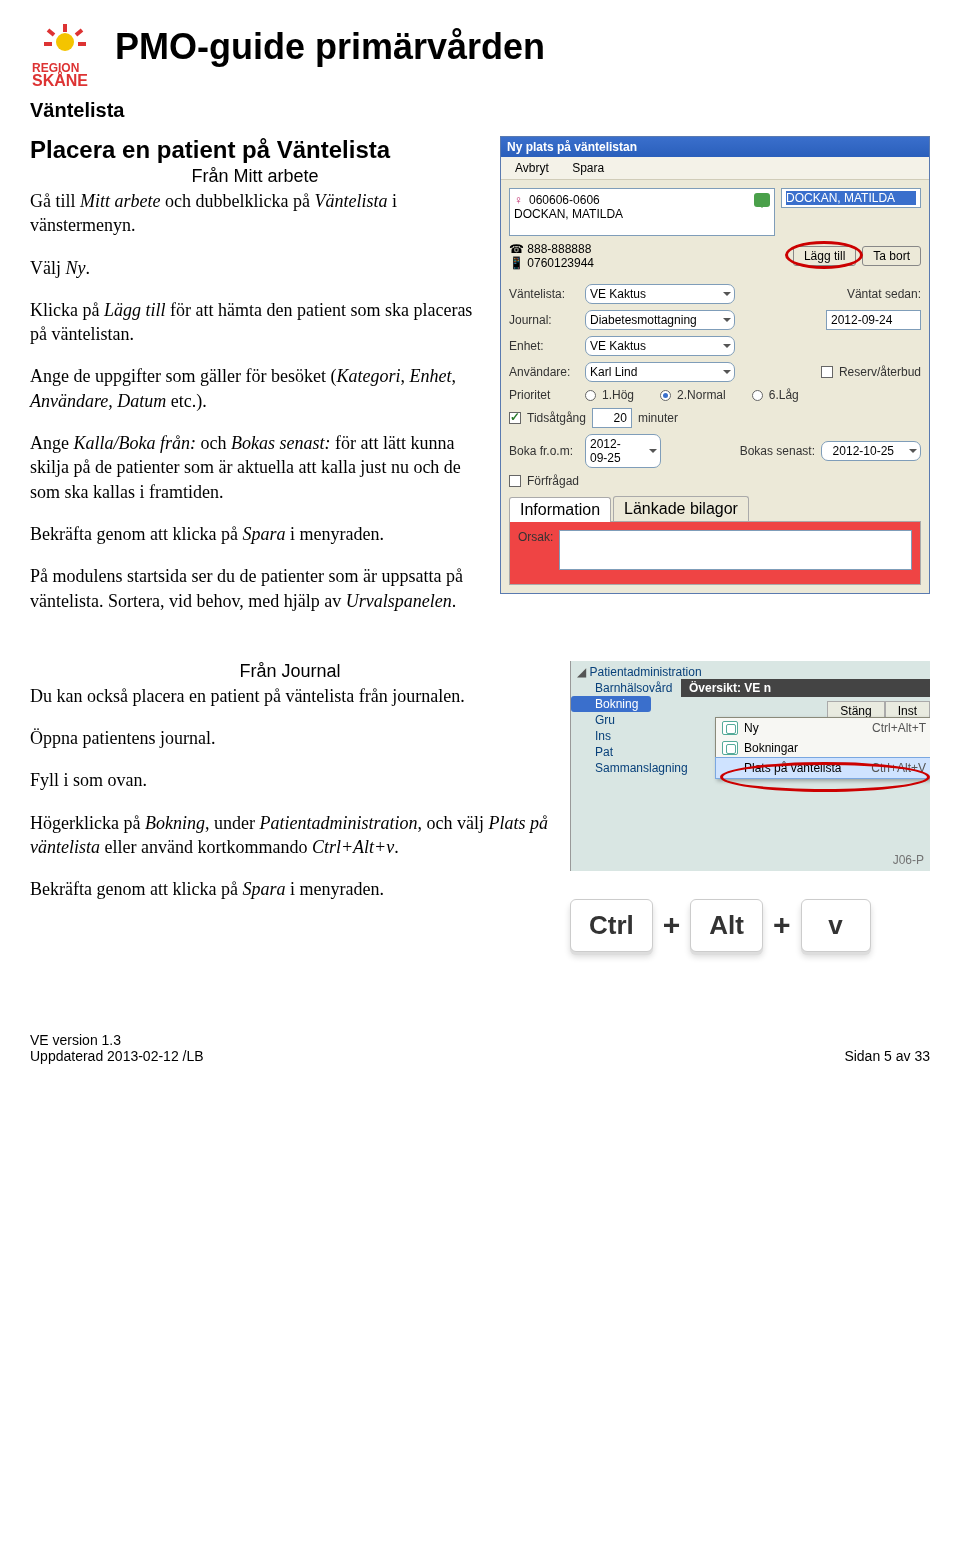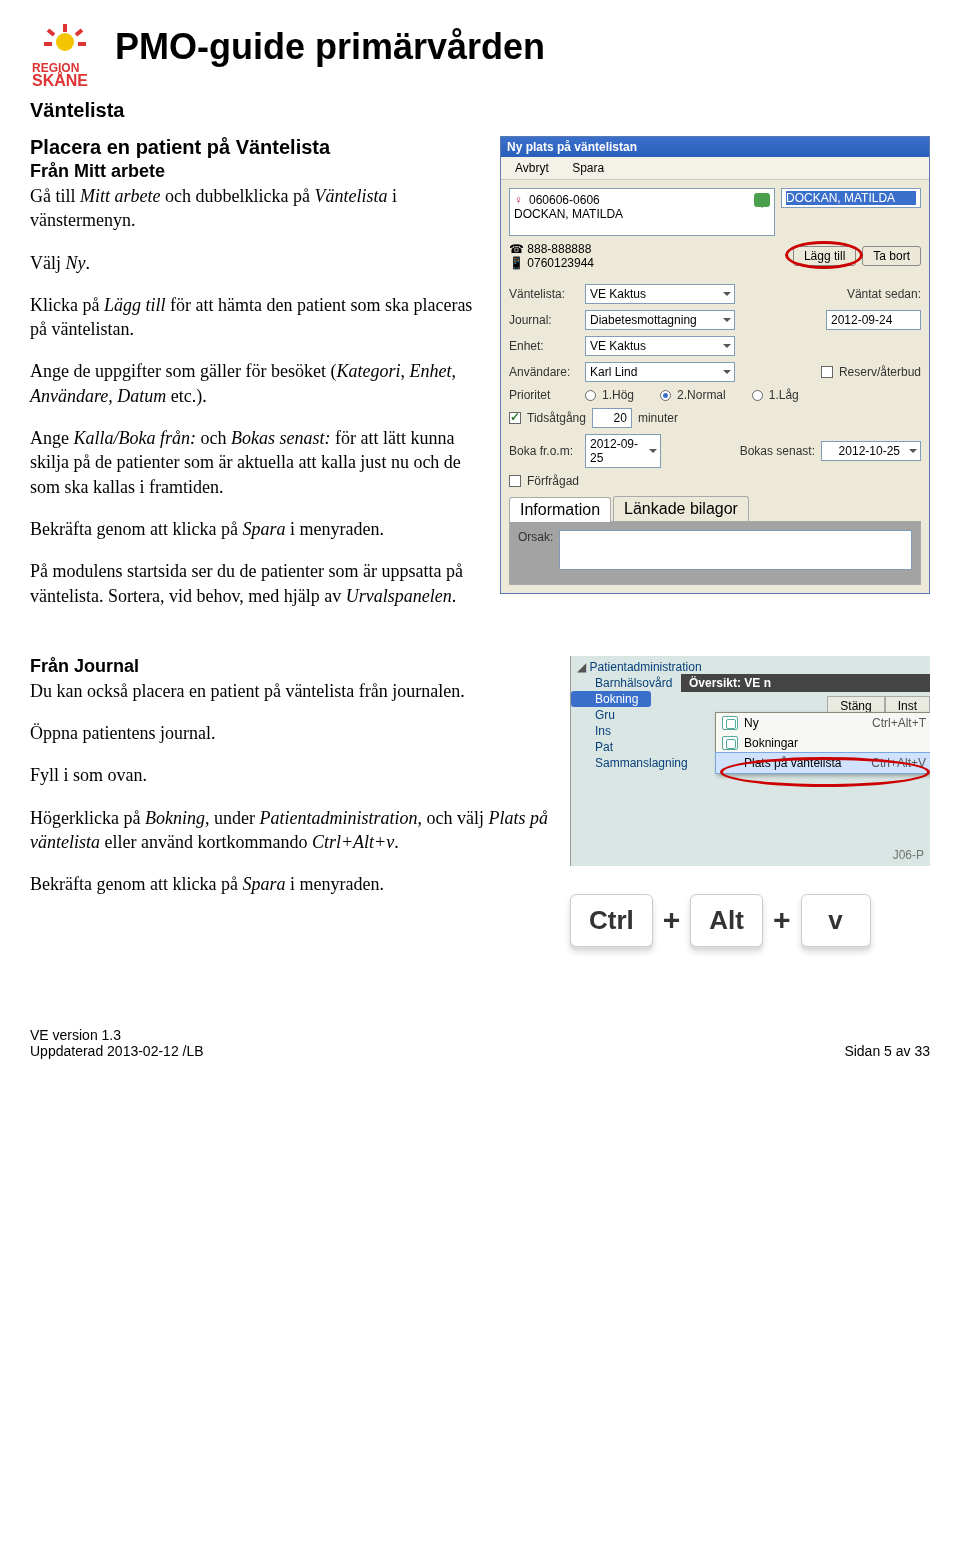--- a/index.html
+++ b/index.html
@@ -12,22 +12,22 @@
     padding: 20px 30px 30px 30px;
     position: relative;
   }
   .header { display: flex; align-items: flex-start; margin-bottom: 4px; }
   .logo { width: 70px; height: 70px; margin-right: 15px; }
   .doc-title { font-family: Arial, sans-serif; font-size: 36px; font-weight: bold; margin-top: 6px; }
   .section-label { font-family: Arial, sans-serif; font-size: 20px; font-weight: bold; margin-bottom: 14px; }
   .page-columns { display: flex; gap: 20px; }
   .left-col { flex: 1 1 50%; }
   .right-col { flex: 0 0 430px; }
-  .h2 { font-family: Arial, sans-serif; font-size: 20px; font-weight: bold; margin-bottom: 2px; }
-  .h3 { font-family: Arial, sans-serif; font-size: 18px; font-weight: bold; margin-bottom: 2px; }
+  .h2 { font-family: Arial, sans-serif; font-size: 24px; font-weight: bold; margin-bottom: 2px; }
+  .h3 { font-family: Arial, sans-serif; font-size: 18px; font-weight: normal; margin-bottom: 2px; text-align: center; }
   .para { margin-bottom: 18px; line-height: 1.35; }
   .ital { font-style: italic; }
   .dialog {
     font-family: Tahoma, Arial, sans-serif;
     font-size: 12px;
     background: #ece9d8;
     border: 1px solid #5a7ab0;
     width: 430px;
   }
   .dialog .titlebar {
@@ -37,21 +37,21 @@
   }
   .menubar { background: #f4f2e8; padding: 2px 4px; border-bottom: 1px solid #d0ccb8; }
   .menubar span { display: inline-block; padding: 2px 10px; cursor: default; }
   .dialog .body { padding: 8px; }
   .row { display: flex; align-items: center; margin-bottom: 6px; gap: 6px; }
   .lbl { color: #333; }
   .field {
     background: #fff; border: 1px solid #7f9db9; padding: 2px 4px;
     display: inline-block; min-height: 18px;
   }
-  .field.sel { padding-right: 20px; position: relative; }
+  .field.sel { padding-right: 26px; position: relative; border-radius: 7px; }
   .field.sel::after {
     content: ""; position: absolute; right: 3px; top: 50%; margin-top: -2px;
     border: 4px solid transparent; border-top-color: #555;
   }
   .btn {
     background: #ece9d8; border: 1px solid #888; border-radius: 3px;
     padding: 2px 10px; font-size: 12px; cursor: default;
   }
   .infobox {
     background: #fff; border: 1px solid #7f9db9;
@@ -221,21 +221,21 @@
         </div>
         <div class="row">
           <span class="lbl" style="width:70px;">Prioritet</span>
           <span class="radio"></span>
           <span class="lbl">1.Hög</span>
           <span style="width:14px;"></span>
           <span class="radio checked"></span>
           <span class="lbl">2.Normal</span>
           <span style="width:14px;"></span>
           <span class="radio"></span>
-          <span class="lbl">1.Låg</span>
+          <span class="lbl">6.Låg</span>
         </div>
         <div class="row">
           <span class="checkbox checked"></span>
           <span class="lbl">Tidsåtgång</span>
           <span class="field" style="width:40px; text-align:right;">20</span>
           <span class="lbl">minuter</span>
         </div>
         <div class="row">
           <span class="lbl" style="width:70px;">Boka fr.o.m:</span>
           <span class="field sel" style="width:76px;">2012-09-25</span>
@@ -245,21 +245,21 @@
         </div>
         <div class="row">
           <span class="checkbox"></span>
           <span class="lbl">Förfrågad</span>
         </div>
 
         <div class="tabstrip">
           <div class="tab active">Information</div>
           <div class="tab">Länkade bilagor</div>
         </div>
-        <div style="background:#a3a3a3; border:1px solid #aaa; border-top:none; padding:8px; min-height:60px;">
+        <div style="background:#ef4444; border:1px solid #aaa; border-top:none; padding:8px; min-height:60px;">
           <div class="row" style="align-items:flex-start;">
             <span class="lbl">Orsak:</span>
             <span class="field" style="flex:1; min-height:40px;"></span>
           </div>
         </div>
       </div>
     </div>
   </div>
 </div>
 

